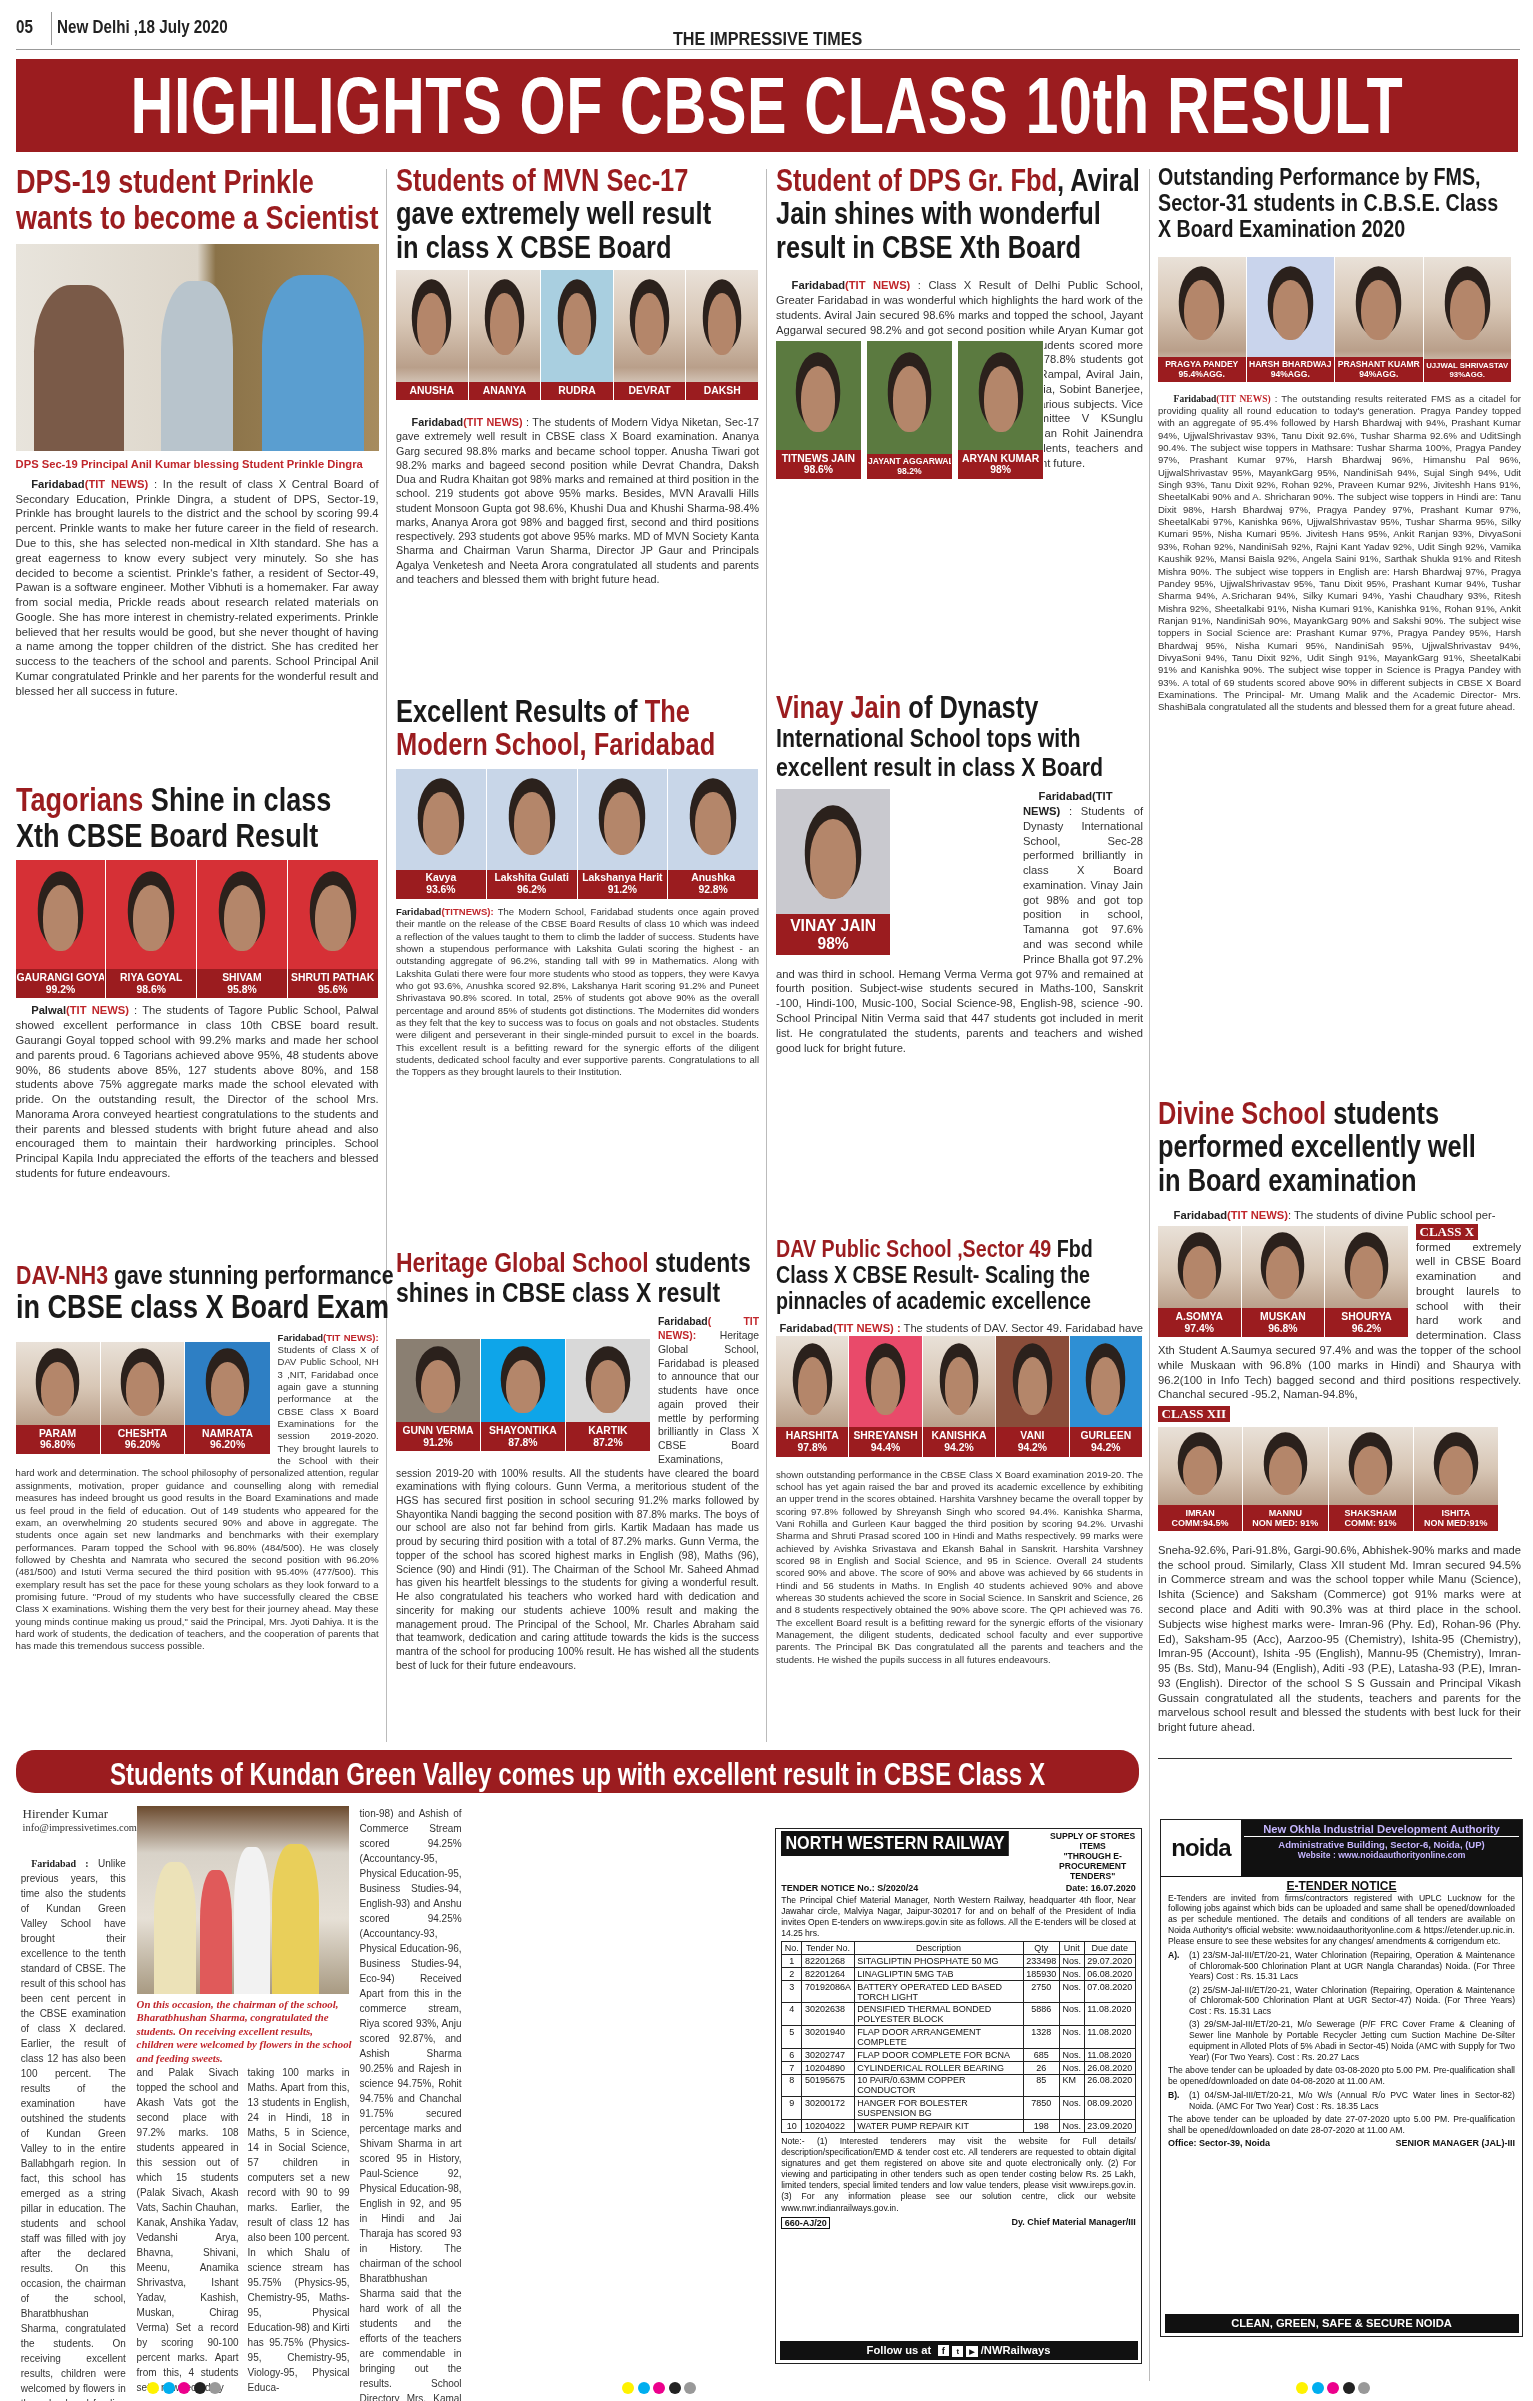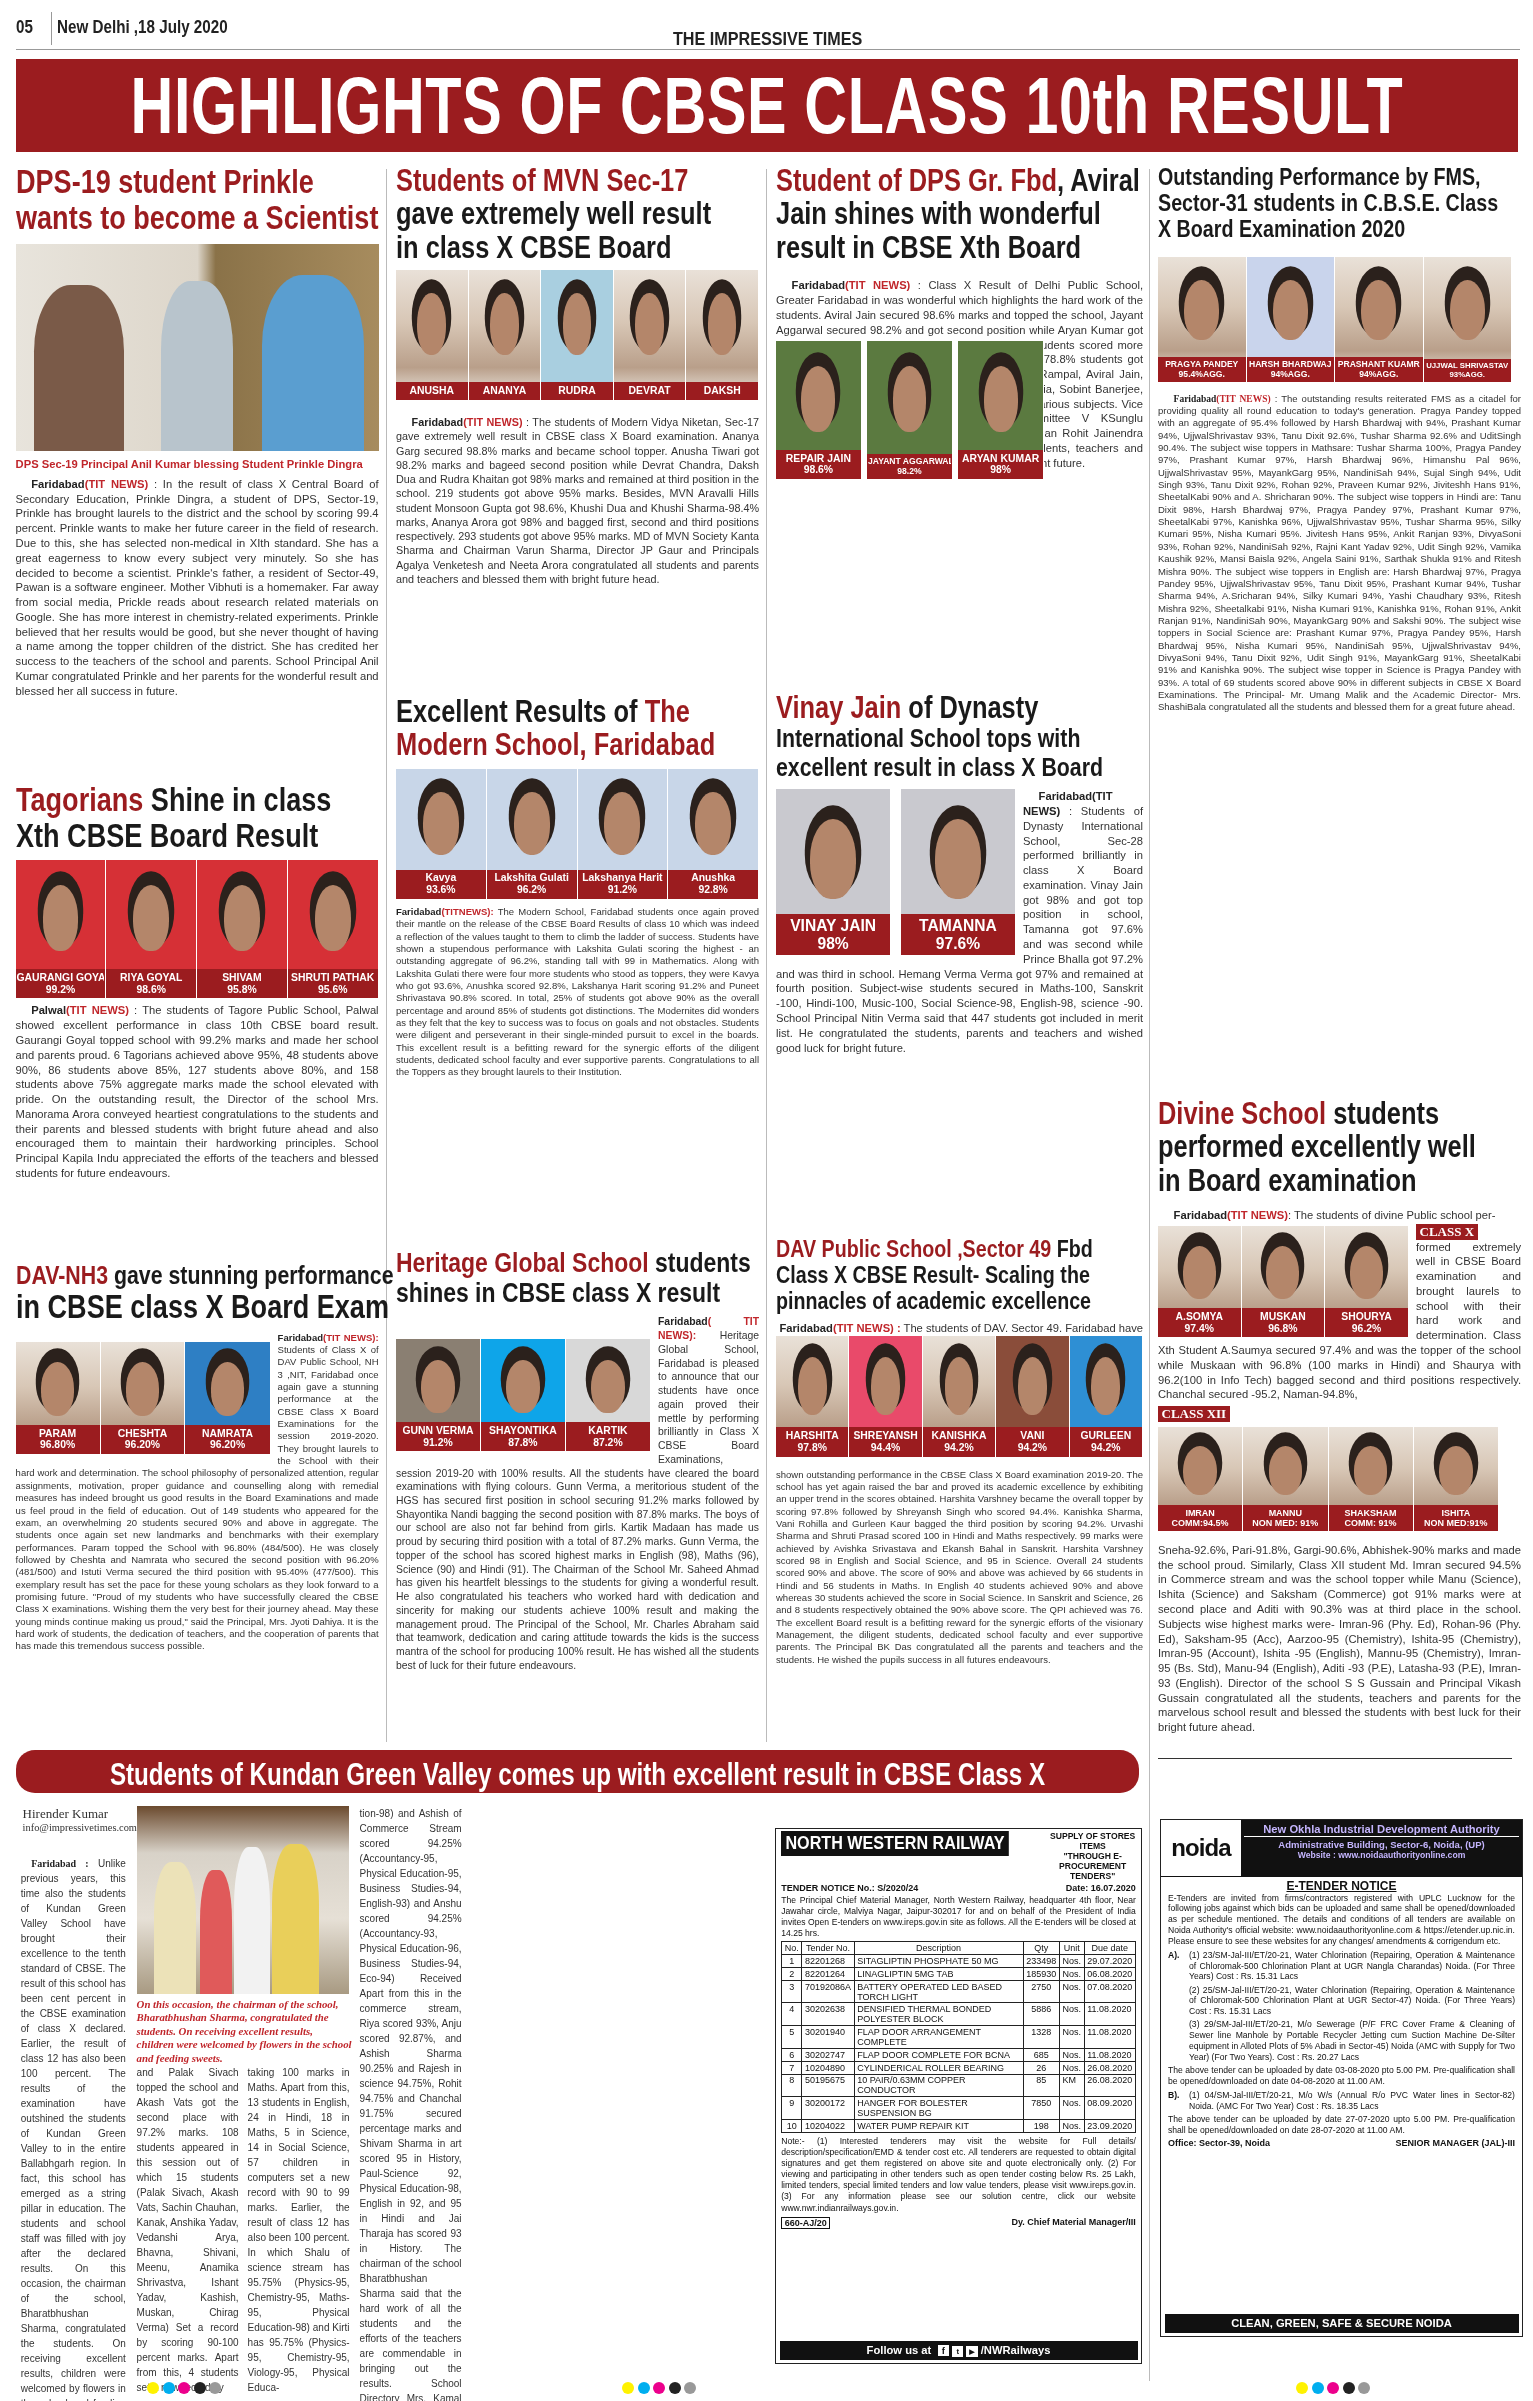--- a/index.html
+++ b/index.html
@@ -221,21 +221,21 @@
 
 <div class="col" style="left:776px;width:367px">
   <article>
     <div class="hl" style="font-size:31px"><span class="red">Student of DPS Gr. Fbd</span><span>, Aviral</span></div>
     <div class="hl" style="font-size:31px">Jain shines with wonderful</div>
     <div class="hl" style="font-size:31px">result in CBSE Xth Board</div>
     <p class="body" style="margin-top:14px;text-indent:15.6px"><span class="lead">Faridabad</span><span class="tit">(TIT NEWS)</span> <span>: Class X Result of Delhi Public School, Greater Faridabad in was wonderful which highlights the hard work of the students. Aviral Jain secured 98.6% marks and topped the school, Jayant Aggarwal secured 98.2% and got second position while Aryan Kumar got 98% marks and bagged the third position. 22.9% students scored more than 95% marks, 55.04% students got above 90%, 78.8% students got more than 85% marks. Sameer Kumar, Suryansh Rampal, Aviral Jain, Kanishka Singhaniya, Khyatika Shah, Shaurya Sisodia, Sobint Banerjee, Yuvraj Dhingra, Kanish Aggarwal got 100 marks in various subjects. Vice Chairman of DPS Society Management Committee V KSunglu congratulated the whole family of DPS. Pro Chairman Rohit Jainendra and Principal Surjeet Khanna congratulated all students, teachers and parents and wished best luck to students for their bright future.</span></p>
     <div class="photo" style="left:0;top:177px;width:268px;height:138px;background:#fff">
       <div class="tile" style="left:0;width:32%;background:#5b7a40">
           <div class="cap">
-            <b>REPAIR JAIN</b>
+            <b>TITNEWS JAIN</b>
             <b>98.6%</b>
           </div>
         </div>
       <div class="tile" style="left:34%;width:32%;background:#5b7a40">
           <div class="cap" style="font-size:8.6px">
             <b>JAYANT AGGARWAL</b>
             <b>98.2%</b>
           </div>
         </div>
       <div class="tile" style="left:68%;width:32%;background:#5b7a40">
@@ -249,26 +249,20 @@
 
   <article style="position:absolute;top:527px;left:0;width:367px">
     <div class="hl" style="font-size:31px"><span class="red">Vinay Jain</span><span> of Dynasty</span></div>
     <div class="hl" style="font-size:26px">International School tops with</div>
     <div class="hl" style="font-size:26px">excellent result in class X Board</div>
     <div class="photo" style="position:relative;float:left;width:240px;height:166px;margin:8.6px 7px 3.5px 0;background:#fff">
       <div class="tile" style="left:0;width:48%;background:#c9c9cf">
           <div class="cap" style="font-size:15.6px">
             <b>VINAY JAIN</b>
             <b>98%</b>
-          </div>
-        </div>
-      <div class="tile" style="left:52%;width:48%;background:#c9c9cf">
-          <div class="cap" style="font-size:15.6px">
-            <b>TAMANNA</b>
-            <b>97.6%</b>
           </div>
         </div>
     </div>
     <p class="body" style="margin-top:8.6px;text-indent:15.6px"><span class="lead">Faridabad(TIT NEWS)</span> <span>: Students of Dynasty International School, Sec-28 performed brilliantly in class X Board examination. Vinay Jain got 98% and got top position in school, Tamanna got 97.6% and was second while Prince Bhalla got 97.2% and was third in school. Hemang Verma Verma got 97% and remained at fourth position. Subject-wise students secured in Maths-100, Sanskrit -100, Hindi-100, Music-100, Social Science-98, English-98, science -90. School Principal Nitin Verma said that 447 students got included in merit list. He congratulated the students, parents and teachers and wished good luck for bright future.</span></p>
   </article>
 
   <article style="position:absolute;top:1072px;left:0;width:367px">
     <div class="hl" style="font-size:24px"><span class="red">DAV Public School ,Sector 49</span><span> Fbd</span></div>
     <div class="hl" style="font-size:24px">Class X CBSE Result- Scaling the</div>
     <div class="hl" style="font-size:24px">pinnacles of academic excellence</div>

